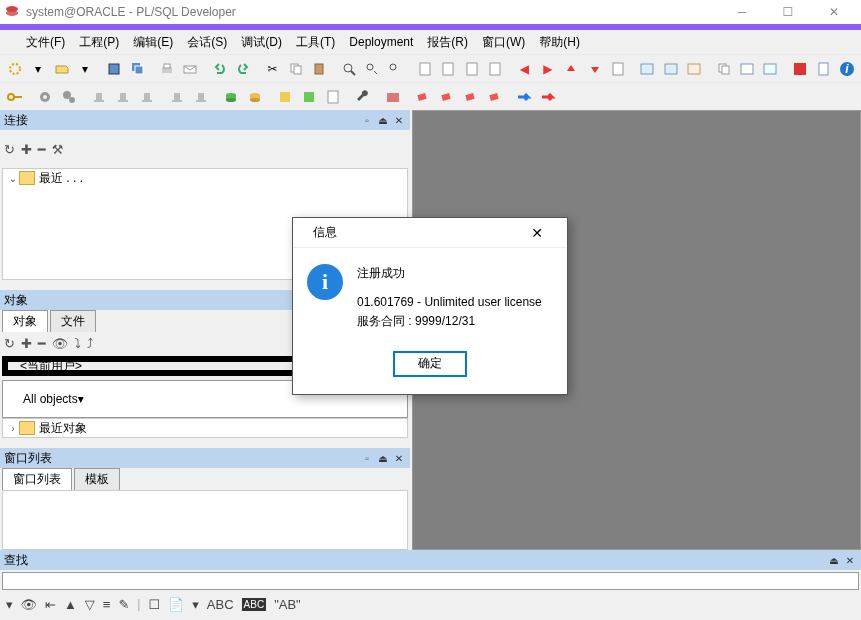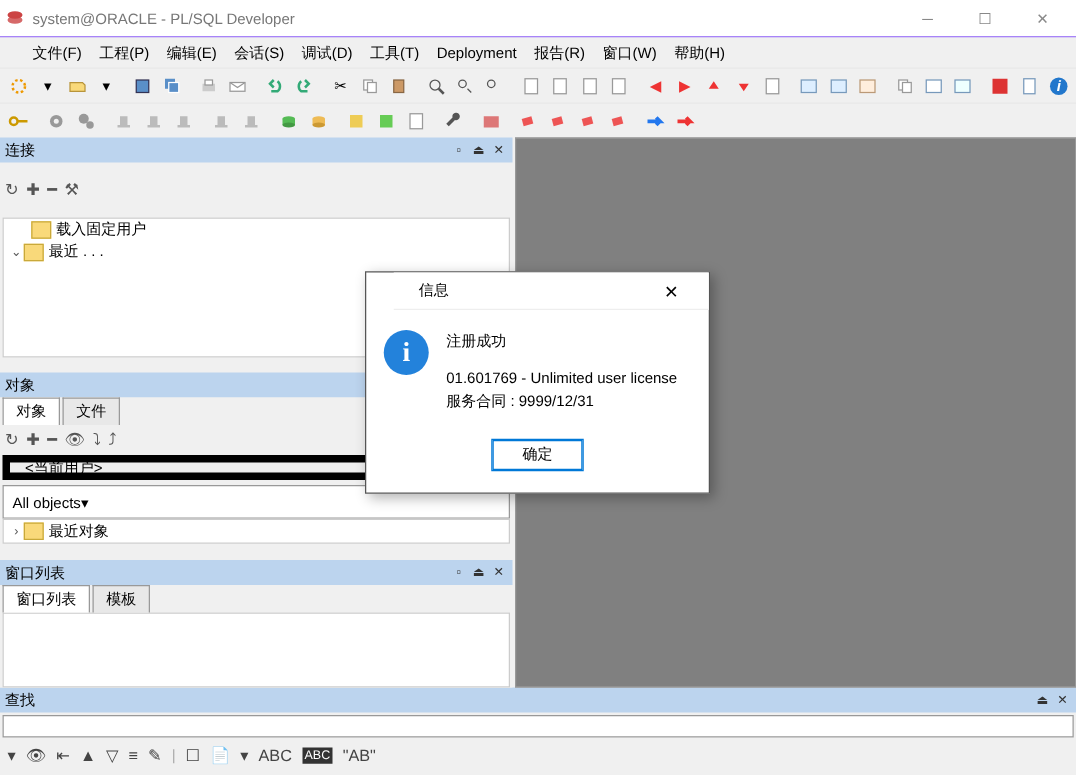--- a/index.html
+++ b/index.html
@@ -1,18 +1,18 @@
 <!DOCTYPE html>
 <html><head>
 <meta charset="utf-8">
 <style>
 * { box-sizing: border-box; margin: 0; padding: 0; font-family: "Microsoft YaHei", "SimSun", Arial, sans-serif; font-size: 12px; }
 body { background: #f0f0f0; width: 861px; height: 620px; overflow: hidden; position: relative; }
 
-.titlebar { height: 30px; background: #fff; display: flex; align-items: center; padding: 0 4px; border-bottom: 1px solid #8b5cf6; }
+.titlebar { height: 30px; background: #fff; display: flex; align-items: center; padding: 0 4px; border-bottom: 6px solid #8b5cf6; }
 .titlebar .app-icon { width: 16px; height: 16px; margin-right: 6px; }
 .titlebar .title { color: #777; flex: 1; }
 .titlebar .win-controls { display: flex; }
 .titlebar .win-controls div { width: 46px; height: 30px; display: flex; align-items: center; justify-content: center; color: #888; cursor: pointer; }
 
 .menubar { height: 24px; background: #f0f0f0; display: flex; align-items: center; padding: 0 20px; gap: 2px; }
 .menubar span { padding: 2px 6px; cursor: pointer; }
 
 .toolbar-row { height: 28px; background: #f0f0f0; display: flex; align-items: center; padding: 0 4px; gap: 2px; border-top: 1px solid #e8e8e8; }
 .tbtn { width: 22px; height: 22px; display: flex; align-items: center; justify-content: center; border: 1px solid transparent; cursor: pointer; }
@@ -35,38 +35,38 @@
 .tree-item .db { width: 14px; height: 10px; background: #ddd; border: 1px solid #888; border-radius: 3px; margin-right: 4px; }
 .tree-item .bold { font-weight: bold; font-family: Consolas, monospace; }
 .tree-item .key-icon { margin-left: auto; margin-right: 4px; color: #8a3; font-size: 14px; }
 
 .objects-section { margin-top: 2px; }
 .tabs { display: flex; background: #f0f0f0; padding-left: 2px; }
 .tab { padding: 2px 10px; border: 1px solid #999; border-bottom: none; background: #fff; margin-right: 2px; cursor: pointer; font-size: 12px; }
 .tab.inactive { background: #e8e8e8; }
 .dropdown-box { background: #eee; border: 6px solid #000000; margin: 2px 2px 0 2px; height: 20px; display: flex; align-items: center; padding: 0 12px; font-size: 12px; }
 .dropdown-box .arrow { margin-left: auto; color: #555; }
-.combo-box { background: #fff; border: 1px solid #999; margin: 4px 2px 0 2px; height: 27px; display: flex; align-items: center; padding: 0 7px; font-family: Consolas, monospace; font-size: 12px; }
+.combo-box { background: #fff; border: 1px solid #999; margin: 4px 2px 0 2px; height: 38px; display: flex; align-items: center; padding: 0 20px; font-family: Consolas, monospace; font-size: 12px; }
 .search-box { background: #fff; border: 1px solid #999; margin: 4px 2px 0 2px; height: 20px; display: flex; align-items: center; padding: 0 4px; font-style: italic; color: #999; }
 .recent-obj { background: #fff; border: 1px solid #ccc; margin: 0 2px; height: 20px; display: flex; align-items: center; padding-left: 4px; }
 .recent-obj .expander { width: 12px; text-align: center; color: #555; font-size: 10px; }
 .recent-obj .folder { width: 16px; height: 14px; background: #f9d97a; border: 1px solid #c9a93a; margin-right: 4px; }
 
 .windowlist-section { margin-top: 2px; }
 .wl-body { background: #fff; border: 1px solid #ccc; margin: 0 2px; height: 60px; }
 
 .right-panel { flex: 1; background: #808080; border: 1px solid #999; margin-left: 2px; }
 
 .search-section { }
 .search-body { height: 18px; background: #fff; border: 1px solid #999; margin: 2px; }
 .search-toolbar { height: 24px; display: flex; align-items: center; padding: 0 6px; gap: 8px; background: #f0f0f0; }
 .search-toolbar .sbtn { cursor: pointer; color: #444; font-size: 13px; }
 
 .dialog { position: absolute; left: 292px; top: 217px; width: 276px; background: #fff; border: 1px solid #555; box-shadow: 3px 3px 10px rgba(0,0,0,0.3); }
-.dialog-title { height: 30px; background: #fff; display: flex; align-items: center; padding: 0 20px; border-bottom: 1px solid #eee; margin-left: 22px; }
+.dialog-title { height: 30px; background: #fff; display: flex; align-items: center; padding: 0 20px; border-bottom: 1px solid #eee; }
 .dialog-title .spacer { flex: 1; }
 .dialog-title .close { width: 20px; height: 20px; display: flex; align-items: center; justify-content: center; cursor: pointer; font-size: 14px; }
 .dialog-body { padding: 16px 14px 20px 14px; display: flex; gap: 14px; }
 .info-icon { width: 36px; height: 36px; border-radius: 50%; background: #2382db; display: flex; align-items: center; justify-content: center; color: #fff; font-size: 22px; font-weight: bold; font-family: Georgia, serif; flex-shrink: 0; }
 .dialog-msg { font-size: 12px; line-height: 1.6; }
 .dialog-msg .reg-title { margin-bottom: 10px; }
 .dialog-buttons { display: flex; justify-content: center; padding: 0 0 18px 0; }
 .dialog-buttons button { width: 72px; height: 24px; background: #fff; border: 1px solid #0078d7; outline: 1px solid #0078d7; cursor: pointer; font-size: 12px; }
 
 svg { display: block; }
@@ -412,25 +412,20 @@
       <div class="hbtn">⏏</div>
       <div class="hbtn">✕</div>
     </div>
     <div class="panel-toolbar">
       <span>↻</span>
       <span>✚</span>
       <span>━</span>
       <span>⚒</span>
     </div>
     <div class="tree-area">
-      <div class="tree-item">
-        <span class="indent1"></span>
-          <span class="folder"></span>
-        <span>载入固定用户</span>
-      </div>
       <div class="tree-item">
         <span class="expander">⌄</span>
         <span class="folder"></span>
         <span>最近 . . .</span>
       </div>
     </div>
 
     <div class="objects-section">
       <div class="panel-header">
         <span>对象</span>

